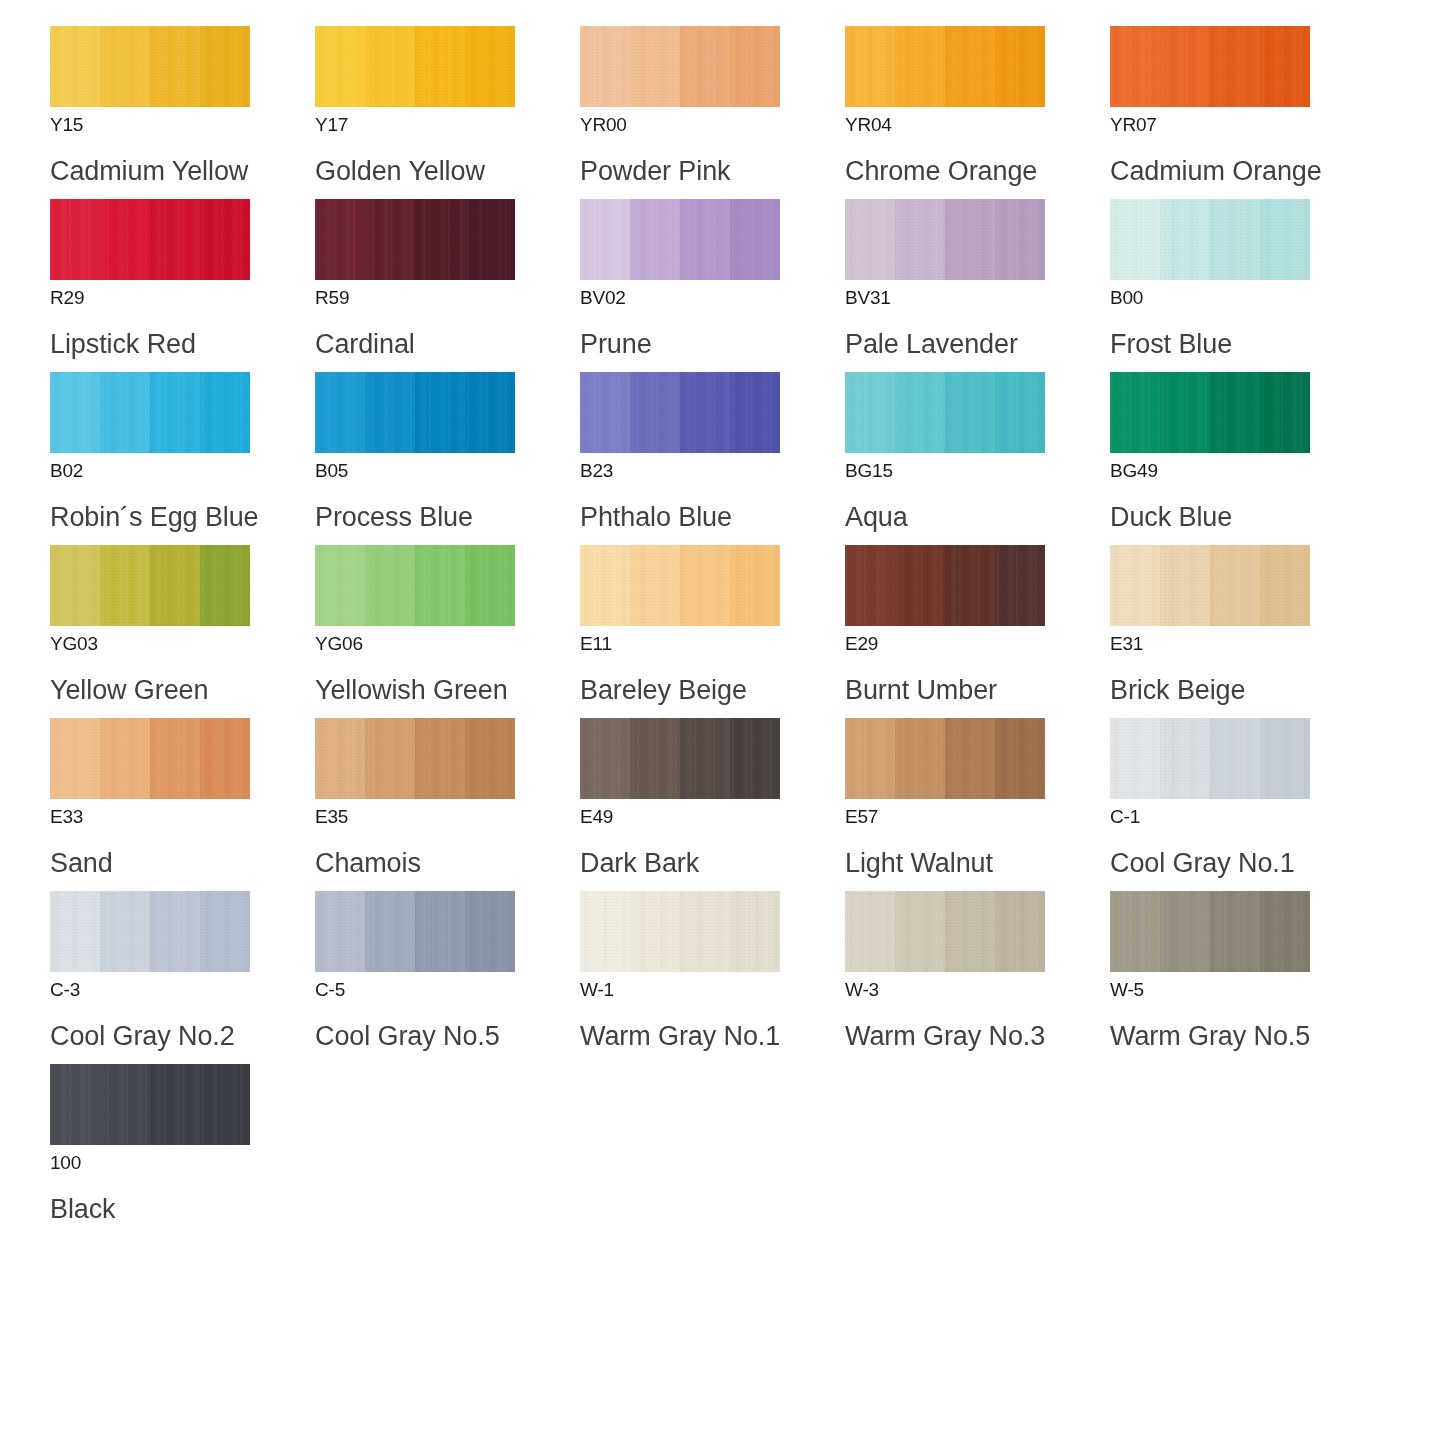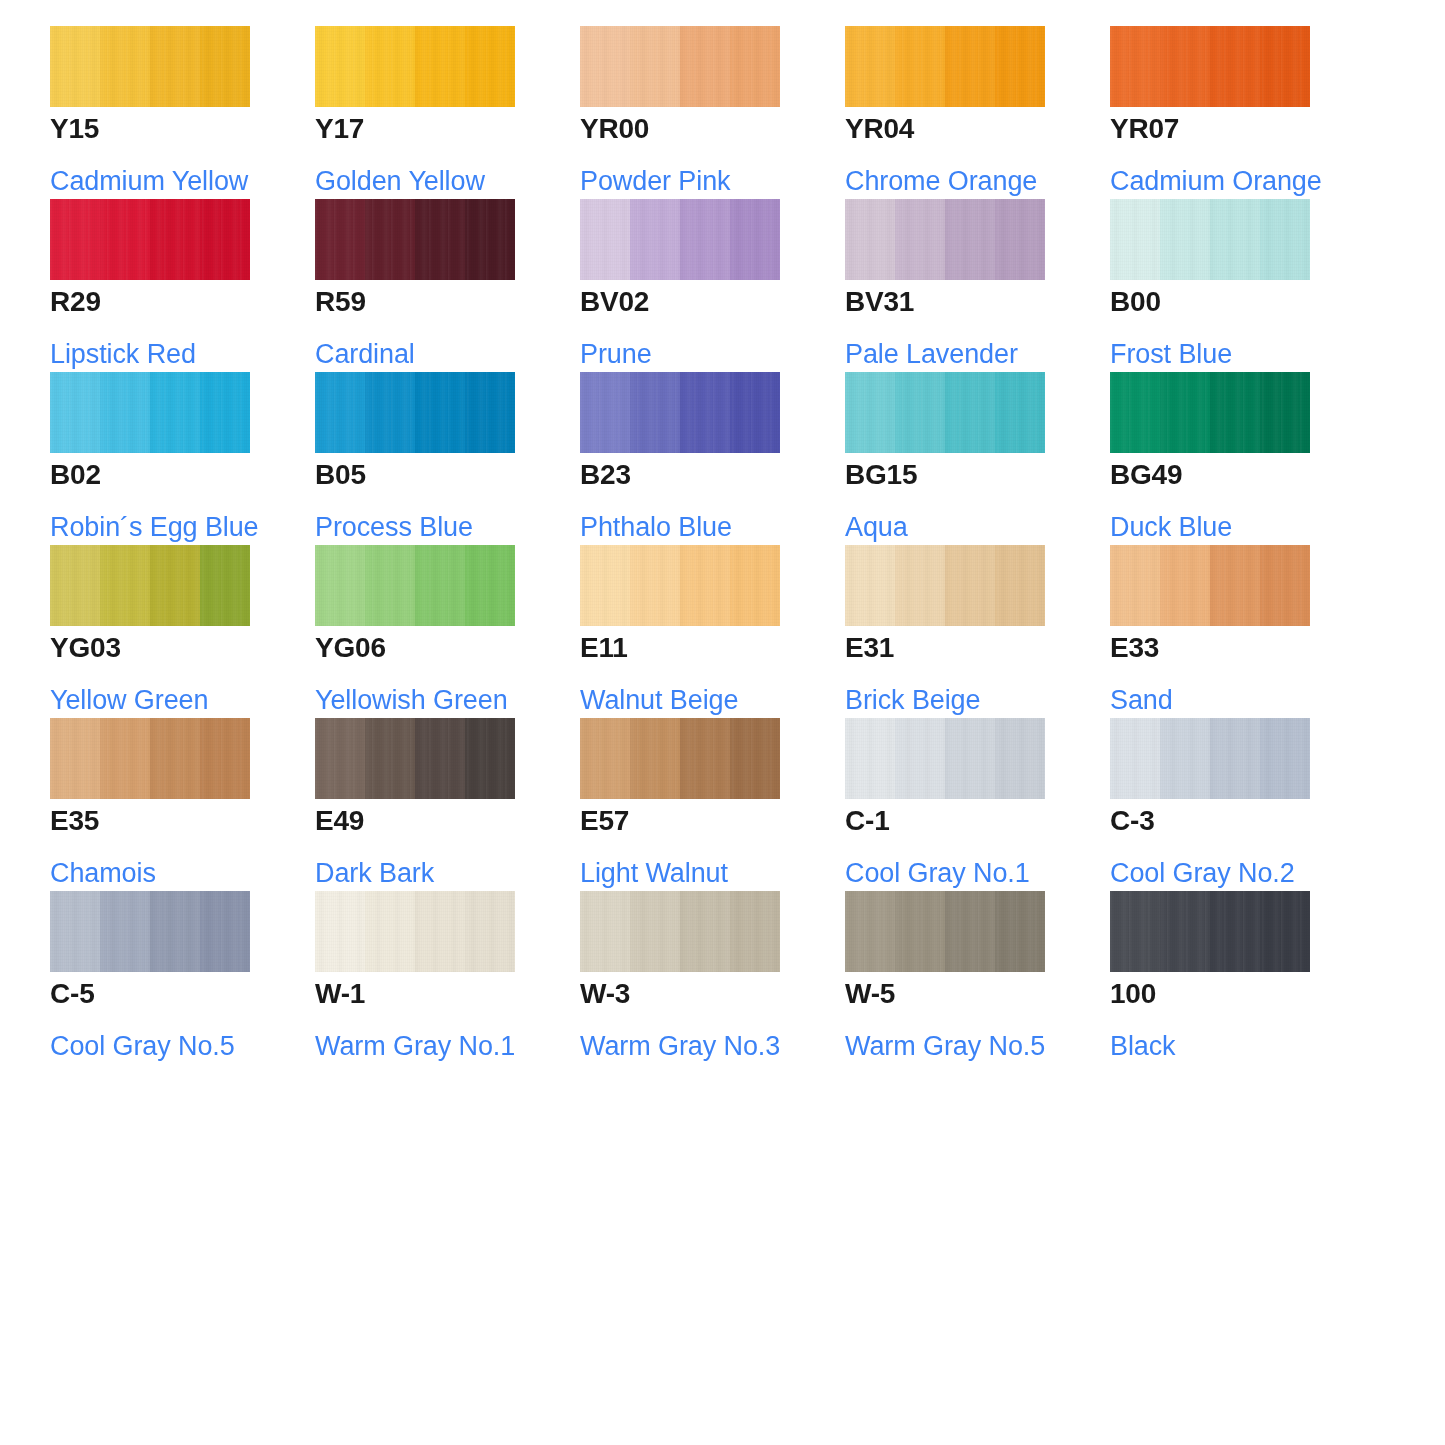--- a/index.html
+++ b/index.html
@@ -67,34 +67,34 @@
     pointer-events: none;
     opacity: 0.07;
     background-image:
       repeating-linear-gradient(90deg, rgba(0,0,0,0.25) 0 1px, rgba(0,0,0,0) 1px 2px),
       repeating-linear-gradient(0deg, rgba(0,0,0,0.18) 0 1px, rgba(0,0,0,0) 1px 3px);
   }
   .code {
     position: absolute;
     left: 0;
     top: 89px;
-    font-size: 28px;
-    font-weight: bold;
+    font-size: 19px;
+    font-weight: normal;
     color: #1a1a1a;
     letter-spacing: -0.2px;
     line-height: 1;
     white-space: nowrap;
   }
   .name {
     position: absolute;
     left: 0;
-    top: 142px;
+    top: 132px;
     font-size: 27px;
     font-weight: normal;
-    color: #3b82f6;
+    color: #404040;
     letter-spacing: -0.1px;
     line-height: 1;
     white-space: nowrap;
   }
 </style>
 </head>
 <body>
 
 <div id="sheet">
   <div class="grid" id="grid">
@@ -251,21 +251,30 @@
         <div class="code">YG06</div>
         <div class="name">Yellowish Green</div>
       </div>
       <div class="cell">
         <div class="swatch">
           <div class="bands" style="background: linear-gradient(90deg, rgb(251, 221, 169) 0%, rgb(251, 221, 169) 25%, rgb(250, 212, 154) 25%, rgb(250, 212, 154) 50%, rgb(249, 201, 133) 50%, rgb(249, 201, 133) 75%, rgb(248, 195, 120) 75%, rgb(248, 195, 120) 100%);"></div>
           <div class="texture"></div>
           <div class="grain"></div>
         </div>
         <div class="code">E11</div>
-        <div class="name">Walnut Beige</div>
+        <div class="name">Bareley Beige</div>
+      </div>
+      <div class="cell">
+        <div class="swatch">
+          <div class="bands" style="background: linear-gradient(90deg, rgb(124, 60, 44) 0%, rgb(124, 60, 44) 25%, rgb(113, 54, 41) 25%, rgb(113, 54, 41) 50%, rgb(98, 50, 41) 50%, rgb(98, 50, 41) 75%, rgb(85, 50, 48) 75%, rgb(85, 50, 48) 100%);"></div>
+          <div class="texture"></div>
+          <div class="grain"></div>
+        </div>
+        <div class="code">E29</div>
+        <div class="name">Burnt Umber</div>
       </div>
       <div class="cell">
         <div class="swatch">
           <div class="bands" style="background: linear-gradient(90deg, rgb(242, 223, 189) 0%, rgb(242, 223, 189) 25%, rgb(237, 213, 175) 25%, rgb(237, 213, 175) 50%, rgb(231, 201, 157) 50%, rgb(231, 201, 157) 75%, rgb(227, 194, 147) 75%, rgb(227, 194, 147) 100%);"></div>
           <div class="texture"></div>
           <div class="grain"></div>
         </div>
         <div class="code">E31</div>
         <div class="name">Brick Beige</div>
       </div>

